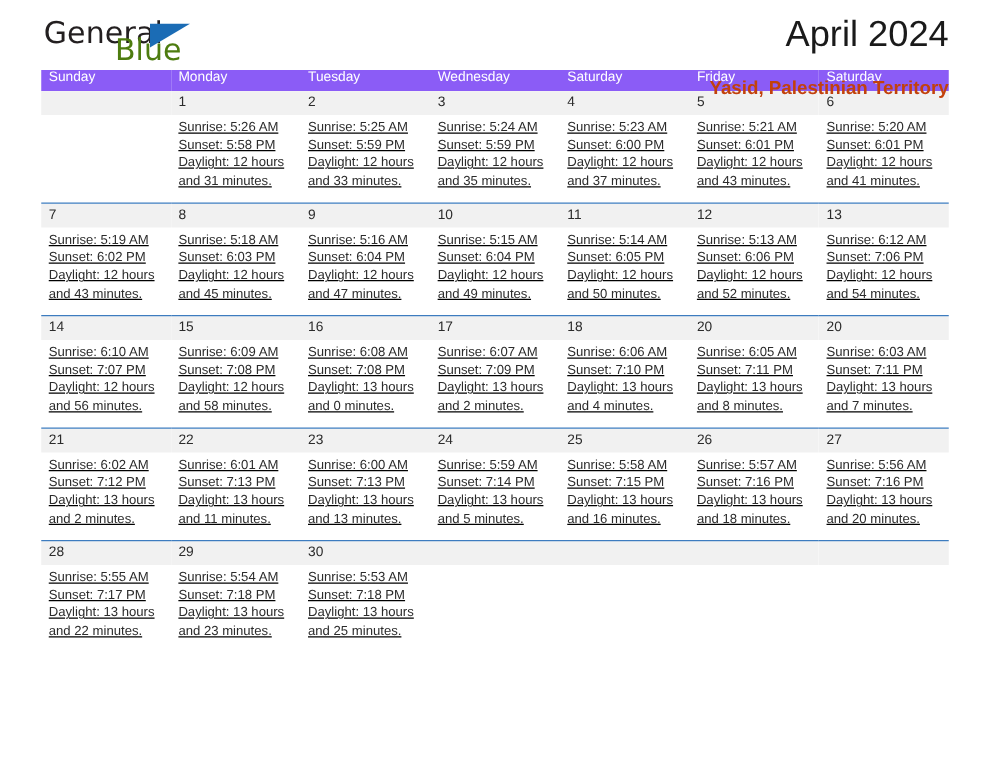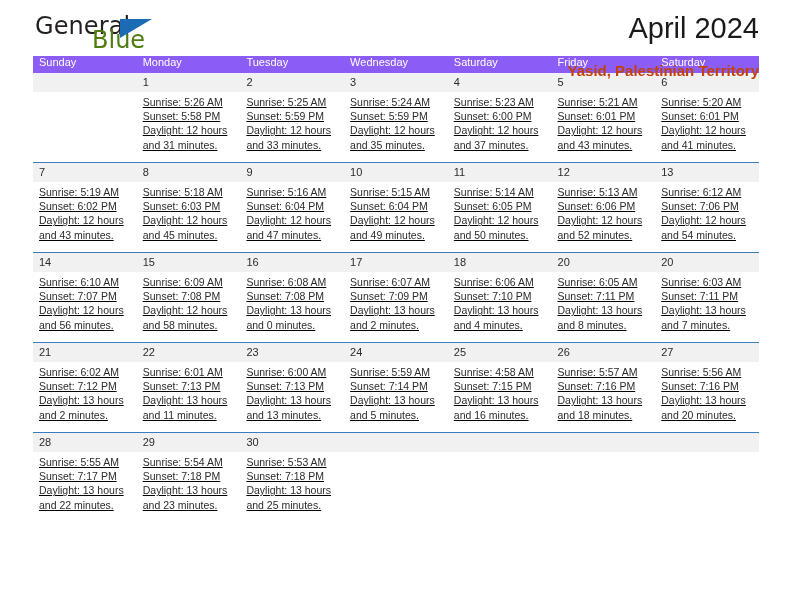--- a/index.html
+++ b/index.html
@@ -385,21 +385,21 @@
             <div class="lines">
               <div>Sunrise: 5:59 AM</div>
               <div>Sunset: 7:14 PM</div>
               <div>Daylight: 13 hours</div>
               <div>and 5 minutes.</div>
             </div>
           </td>
           <td>
             <div class="daynum">25</div>
             <div class="lines">
-              <div>Sunrise: 4:58 AM</div>
+              <div>Sunrise: 5:58 AM</div>
               <div>Sunset: 7:15 PM</div>
               <div>Daylight: 13 hours</div>
               <div>and 16 minutes.</div>
             </div>
           </td>
           <td>
             <div class="daynum">26</div>
             <div class="lines">
               <div>Sunrise: 5:57 AM</div>
               <div>Sunset: 7:16 PM</div>

